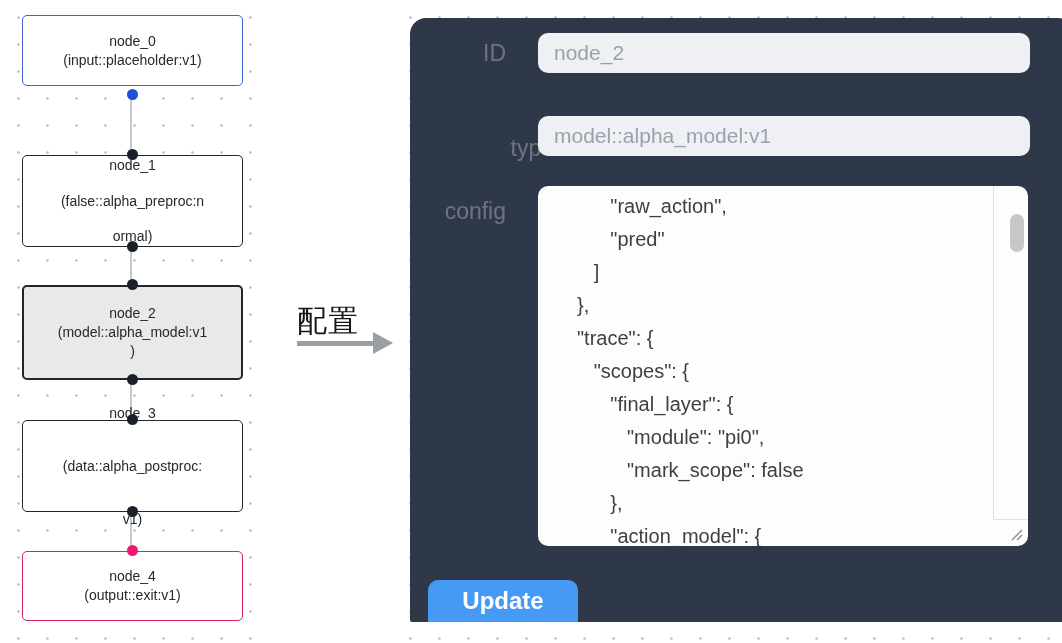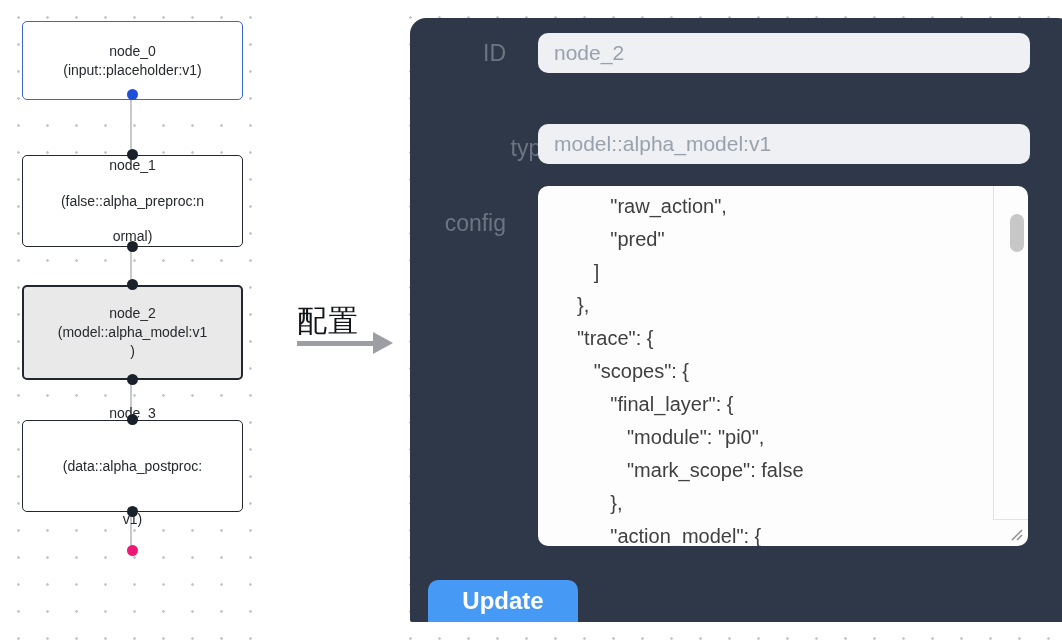--- a/index.html
+++ b/index.html
@@ -78,21 +78,21 @@
 </head>
 <body>
 
 <div class="flow-region dots">
 
   <div class="edge" style="top:94px;height:61px;"></div>
   <div class="edge" style="top:247px;height:38px;"></div>
   <div class="edge" style="top:380px;height:40px;"></div>
   <div class="edge" style="top:512px;height:39px;"></div>
 
-  <div class="node node-input" style="top:21px;height:79px;">
+  <div class="node node-input" style="top:15px;height:71px;">
     <div class="node-line">node_0</div>
     <div class="node-line">(input::placeholder:v1)</div>
   </div>
 
   <div class="node" style="top:155px;height:92px;justify-content:space-between;">
     <div class="node-line">node_1</div>
     <div class="node-line">(false::alpha_preproc:n</div>
     <div class="node-line">ormal)</div>
   </div>
 
@@ -101,20 +101,24 @@
     <div class="node-line">(model::alpha_model:v1</div>
     <div class="node-line">)</div>
   </div>
 
   <div class="node" style="top:420px;height:92px;gap:34px;">
     <div class="node-line">node_3</div>
     <div class="node-line">(data::alpha_postproc:</div>
     <div class="node-line">v1)</div>
   </div>
 
+  <div class="node node-output" style="top:551px;height:70px;">
+    <div class="node-line">node_4</div>
+    <div class="node-line">(output::exit:v1)</div>
+  </div>
 
   <div class="port port-blue" style="top:89px;"></div>
   <div class="port" style="top:149px;"></div>
   <div class="port" style="top:241px;"></div>
   <div class="port" style="top:279px;"></div>
   <div class="port" style="top:374px;"></div>
   <div class="port" style="top:414px;"></div>
   <div class="port" style="top:506px;"></div>
   <div class="port port-pink" style="top:545px;"></div>
 </div>
@@ -123,23 +127,23 @@
 <div class="arrow-shaft"></div>
 <div class="arrow-head"></div>
 
 <div class="panel-region dots">
   <div class="panel">
 
     <div class="field-label lab-mid" style="top:15px;">ID</div>
     <input class="field-input" style="top: 15px;" value="node_2">
 
     <div class="field-label lab-mid" style="top:110px;margin-left:48px;">type</div>
-    <input class="field-input" style="top: 106px;" value="model::alpha_model:v1">
+    <input class="field-input" style="top: 98px;" value="model::alpha_model:v1">
 
-    <div class="field-label" style="top:192px;">config</div>
+    <div class="field-label" style="top:180px;">config</div>
     <div class="config-box">
       <pre class="config-pre">      "raw_action",
       "pred"
    ]
 },
 "trace": {
    "scopes": {
       "final_layer": {
          "module": "pi0",
          "mark_scope": false

